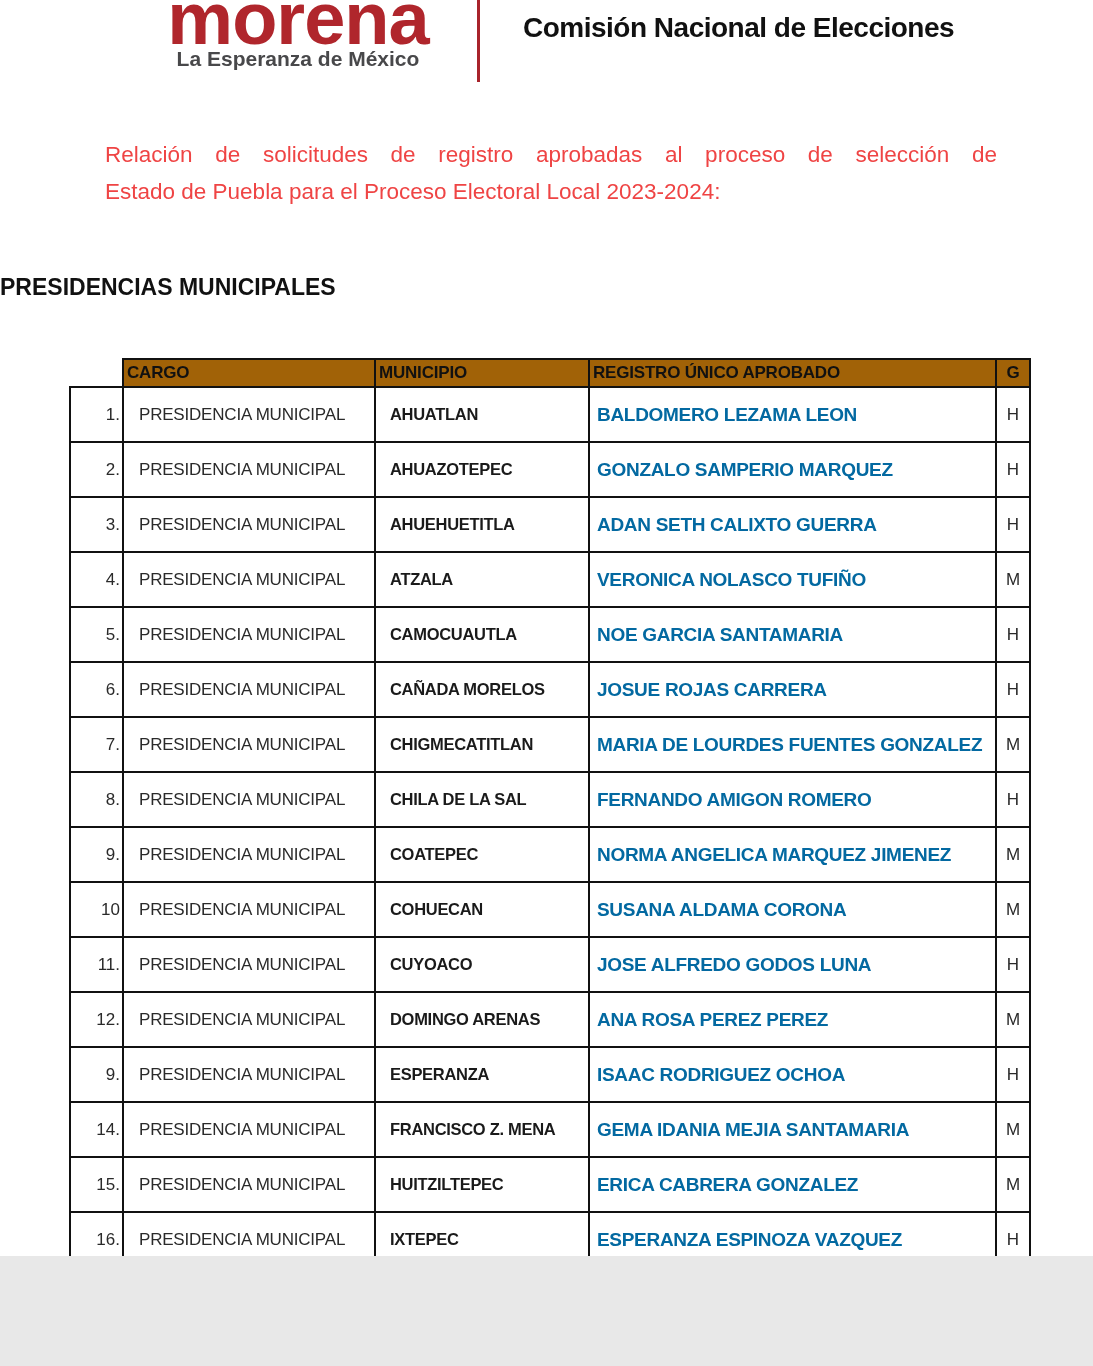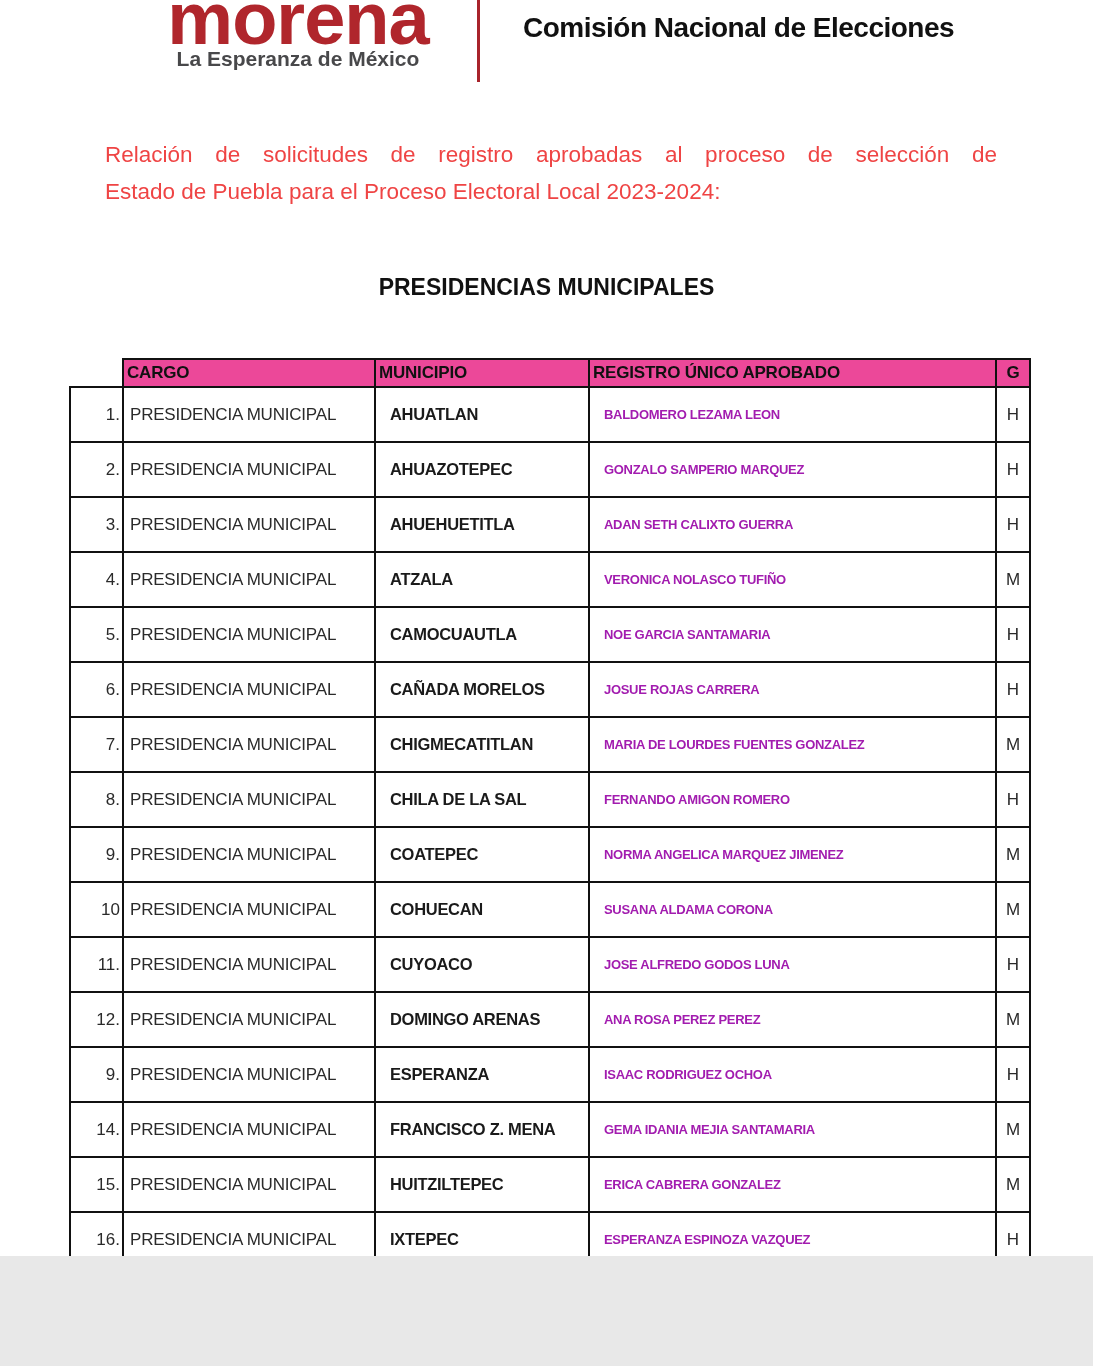--- a/index.html
+++ b/index.html
@@ -67,21 +67,20 @@
   }
   .intro .line { text-align: justify; text-align-last: justify; }
   .intro .line.last { text-align: right; text-align-last: left; }
 
   
   .doc-title {
     position: absolute;
     left: 0;
     top: 270px;
     width: 1093px;
-    text-align: center;
     font-size: 23px;
     font-weight: bold;
     line-height: 35px;
     color: #111111;
   }
 
   
   .table-wrap { position: absolute; left: 69px; top: 358px; }
   table.reg {
     border-collapse: collapse;
@@ -97,38 +96,38 @@
   table.reg th, table.reg td {
     border: 2px solid #111111;
     vertical-align: middle;
     overflow: hidden;
     white-space: nowrap;
   }
   table.reg thead tr { height: 28px; }
   table.reg tbody tr { height: 55px; }
 
   table.reg th {
-    background: #ec4899;
+    background: #a16207;
     font-size: 17px;
     font-weight: bold;
     text-align: left;
     padding: 0 0 0 3px;
     letter-spacing: -0.2px;
     color: #111111;
   }
   table.reg th.th-g { text-align: center; padding: 0; }
   table.reg th.spacer, table.reg td.spacer {
     border: none;
     background: transparent;
   }
 
   td.num   { text-align: right; padding-right: 2px; font-size: 17px; color: #2a2a2a; }
-  td.cargo { padding-left: 6px;  font-size: 17px; letter-spacing: -0.2px; color: #2a2a2a; }
+  td.cargo { padding-left: 15px;  font-size: 17px; letter-spacing: -0.2px; color: #2a2a2a; }
   td.muni  { padding-left: 14px; font-size: 16.5px; font-weight: bold; letter-spacing: -0.3px; color: #1a1a1a; }
-  td.reg-name { padding-left: 14px; font-size: 13px; font-weight: bold; letter-spacing: -0.3px; color: #a21caf; }
+  td.reg-name { padding-left: 7px; font-size: 19px; font-weight: bold; letter-spacing: -0.3px; color: #0369a1; }
   td.g     { text-align: center; font-size: 17px; color: #2a2a2a; }
 
   
   .footer {
     position: absolute;
     left: 0;
     top: 1292px;
     width: 1093px;
     text-align: center;
     font-size: 17.5px;

